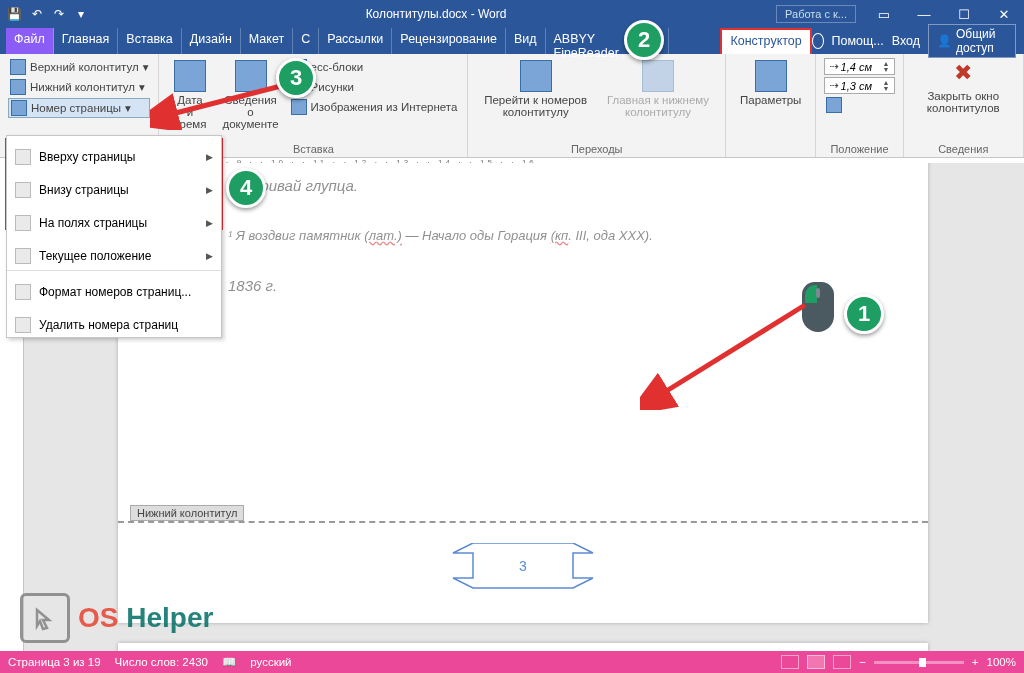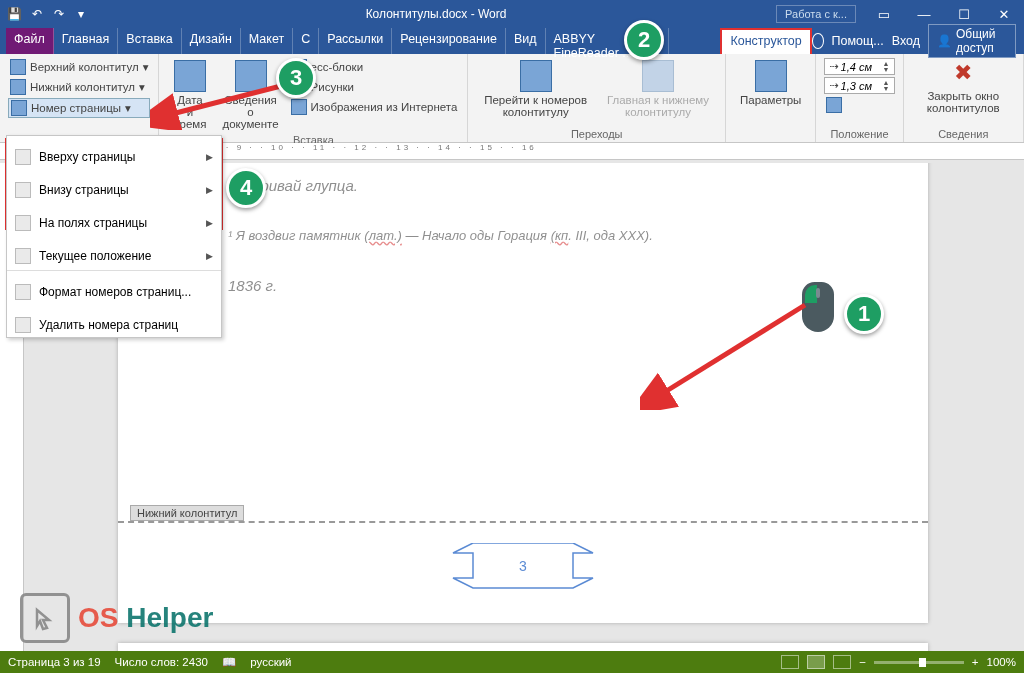--- a/index.html
+++ b/index.html
@@ -10,27 +10,27 @@
   .qat { display: flex; align-items: center; gap: 4px; padding: 0 6px; }
   .qat-icon { width: 18px; height: 18px; display: flex; align-items: center; justify-content: center; color: #fff; }
   .title-center { flex: 1; text-align: center; color: #fff; }
   .context-tab { background: #2b579a; border: 1px solid rgba(255,255,255,.3); padding: 2px 8px; font-size: 11px; color: #cde; margin-right: 8px; }
   .win-controls { display: flex; }
   .win-btn { width: 40px; height: 28px; display: flex; align-items: center; justify-content: center; color: #fff; font-size: 13px; }
   
   
   .ribbontabs { height: 26px; background: #2b579a; display: flex; align-items: stretch; color: #fff; font-size: 12.5px; padding-left: 6px; position: relative; }
   .rtab { padding: 4px 8px; border-right: 1px solid rgba(255,255,255,.25); cursor: pointer; }
-  .rtab.file { background: #701a75; }
+  .rtab.file { background: #8b5cf6; }
   .rtab.context { background: #fff; color: #2b579a; border: 2px solid #e03030; border-bottom: none; }
   .right-tabs { margin-left: auto; display: flex; align-items: center; gap: 8px; padding-right: 8px; }
   .share-btn { background: #2b579a; border: 1px solid rgba(255,255,255,.4); padding: 2px 8px; display: flex; align-items: center; gap: 4px; font-size: 12px; }
   
   
-  .ribbon { height: 89px; background: #f3f3f3; border-bottom: 1px solid #c6c6c6; display: flex; font-size: 11.5px; color: #444; }
+  .ribbon { height: 104px; background: #f3f3f3; border-bottom: 1px solid #c6c6c6; display: flex; font-size: 11.5px; color: #444; }
   .group { border-right: 1px solid #d6d6d6; padding: 4px 8px 2px; display: flex; flex-direction: column; }
   .group-label { text-align: center; color: #666; font-size: 11px; margin-top: auto; padding-top: 2px; }
   .stack { display: flex; flex-direction: column; gap: 2px; }
   .row { display: flex; align-items: center; gap: 4px; }
   .btn-line { display: flex; align-items: center; gap: 4px; padding: 1px 2px; cursor: pointer; white-space: nowrap; }
   .btn-big { display: flex; flex-direction: column; align-items: center; gap: 2px; padding: 2px 6px; text-align: center; cursor: pointer; }
   .icon16 { width: 16px; height: 16px; display: inline-block; background: #7aa5d6; border: 1px solid #3a6ea5; }
   .icon32 { width: 32px; height: 32px; display: inline-block; background: #7aa5d6; border: 1px solid #3a6ea5; }
   .spin { display: flex; align-items: center; gap: 2px; border: 1px solid #aaa; background: #fff; padding: 1px 4px; font-size: 11px; }
   .spin input { width: 40px; border: none; font-size: 11px; font-style: italic; }
@@ -58,21 +58,21 @@
   .para { padding: 4px 110px; font-size: 15px; }
   .italic { font-style: italic; }
   .footer-zone { position: absolute; bottom: 12px; left: 0; right: 0; height: 90px; border-top: 2px dashed #999; }
   .footer-tag { position: absolute; top: -18px; left: 12px; background: #ddd; border: 1px solid #aaa; padding: 1px 6px; font-size: 11px; color: #444; }
   
   
   .banner { position: absolute; left: 50%; transform: translateX(-50%); top: 20px; }
   .banner svg { display: block; }
   
   
-  .statusbar { position: absolute; left: 0; right: 0; bottom: 0; height: 22px; background: #4d7c0f; color: #fff; font-size: 11.5px; display: flex; align-items: center; padding: 0 8px; gap: 14px; }
+  .statusbar { position: absolute; left: 0; right: 0; bottom: 0; height: 22px; background: #ec4899; color: #fff; font-size: 11.5px; display: flex; align-items: center; padding: 0 8px; gap: 14px; }
   .status-right { margin-left: auto; display: flex; align-items: center; gap: 8px; }
   .view-icon { width: 18px; height: 14px; border: 1px solid rgba(255,255,255,.5); }
   .zoom-slider { width: 90px; height: 3px; background: rgba(255,255,255,.4); position: relative; }
   .zoom-thumb { position: absolute; left: 50%; top: -3px; width: 7px; height: 9px; background: #fff; }
   
   
   .callout { position: absolute; width: 40px; height: 40px; border-radius: 50%; background: #1e9e63; border: 3px solid #fff; color: #fff; font-size: 22px; font-weight: bold; display: flex; align-items: center; justify-content: center; z-index: 200; box-shadow: 0 2px 4px rgba(0,0,0,.4); }
   .mouse-icon { position: absolute; width: 32px; height: 50px; background: #4b5a60; border-radius: 14px 14px 18px 18px; z-index: 150; }
   .mouse-icon::before { content: ""; position: absolute; left: 3px; top: 3px; width: 12px; height: 18px; background: #1e9e63; border-radius: 10px 0 0 0; }
   .mouse-icon::after { content: ""; position: absolute; left: 14px; top: 6px; width: 4px; height: 10px; background: #7a8a90; border-radius: 2px; }

